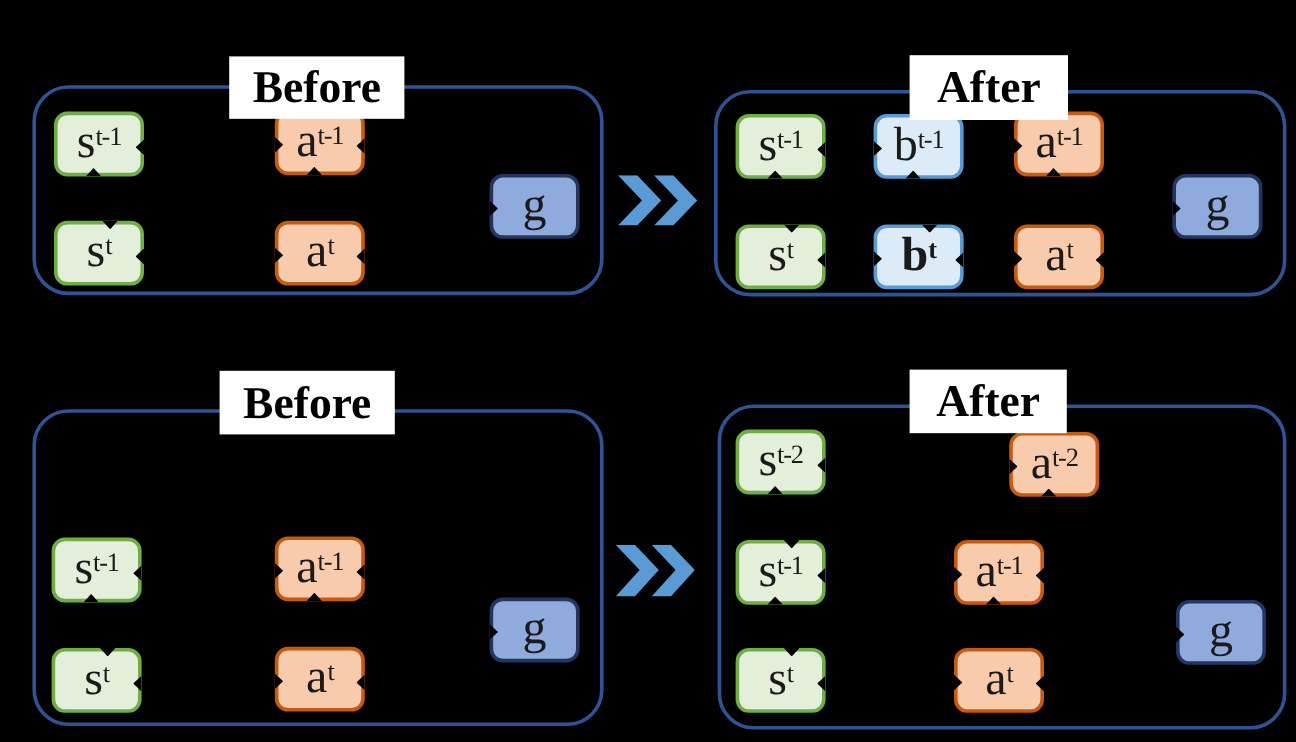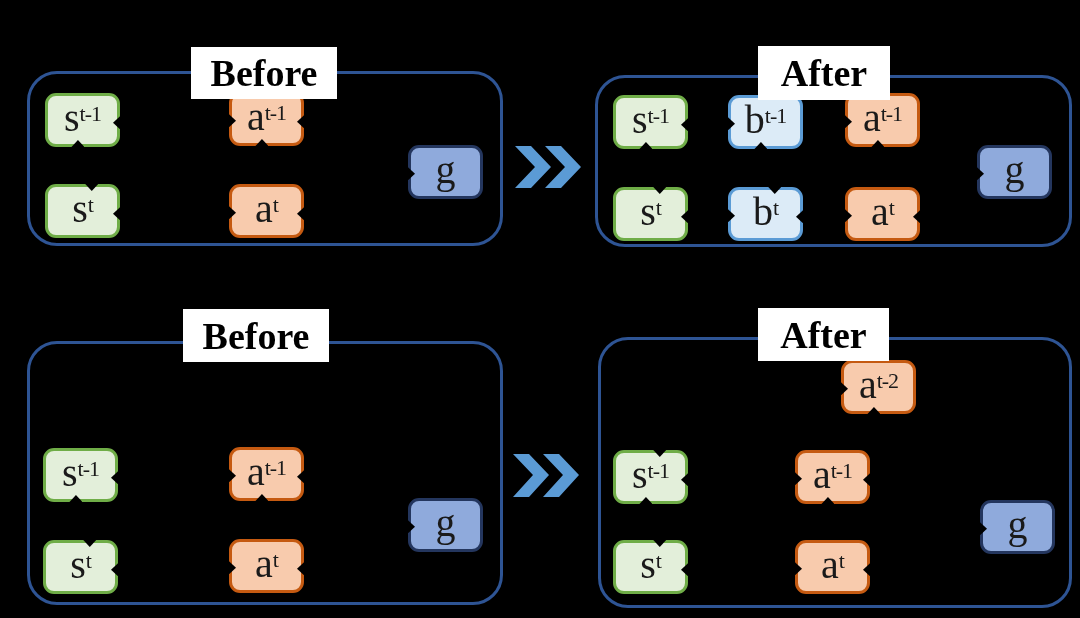--- a/index.html
+++ b/index.html
@@ -113,21 +113,21 @@
     <div class="node state" style="left: 613px; top: 187px;">
       <span class="node-label">s<sup>t</sup></span>
       <span class="notch notch-top"></span>
       <span class="notch notch-right"></span>
     </div>
     <div class="node belief" style="left: 728px; top: 95px;">
       <span class="node-label">b<sup>t-1</sup></span>
       <span class="notch notch-left"></span>
       <span class="notch notch-bottom"></span>
     </div>
-    <div class="node belief" style="left: 728px; top: 187px;">
+    <div class="node belief" style="left: 728px; top: 187px; font-weight: bold;">
       <span class="node-label">b<sup>t</sup></span>
       <span class="notch notch-left"></span>
       <span class="notch notch-top"></span>
       <span class="notch notch-right"></span>
     </div>
     <div class="node action" style="left: 845px; top: 93px;">
       <span class="node-label">a<sup>t-1</sup></span>
       <span class="notch notch-left"></span>
       <span class="notch notch-bottom"></span>
     </div>
@@ -157,20 +157,25 @@
       <span class="notch notch-right"></span>
     </div>
     <div class="node action" style="left: 229px; top: 539px;">
       <span class="node-label">a<sup>t</sup></span>
       <span class="notch notch-left"></span>
       <span class="notch notch-right"></span>
     </div>
     <div class="node goal" style="left: 408px; top: 498px;">
       <span class="node-label">g</span>
       <span class="notch notch-left"></span>
+    </div>
+    <div class="node state" style="left: 613px; top: 358px;">
+      <span class="node-label">s<sup>t-2</sup></span>
+      <span class="notch notch-right"></span>
+      <span class="notch notch-bottom"></span>
     </div>
     <div class="node state" style="left: 613px; top: 450px;">
       <span class="node-label">s<sup>t-1</sup></span>
       <span class="notch notch-top"></span>
       <span class="notch notch-right"></span>
       <span class="notch notch-bottom"></span>
     </div>
     <div class="node state" style="left: 613px; top: 540px;">
       <span class="node-label">s<sup>t</sup></span>
       <span class="notch notch-top"></span>

